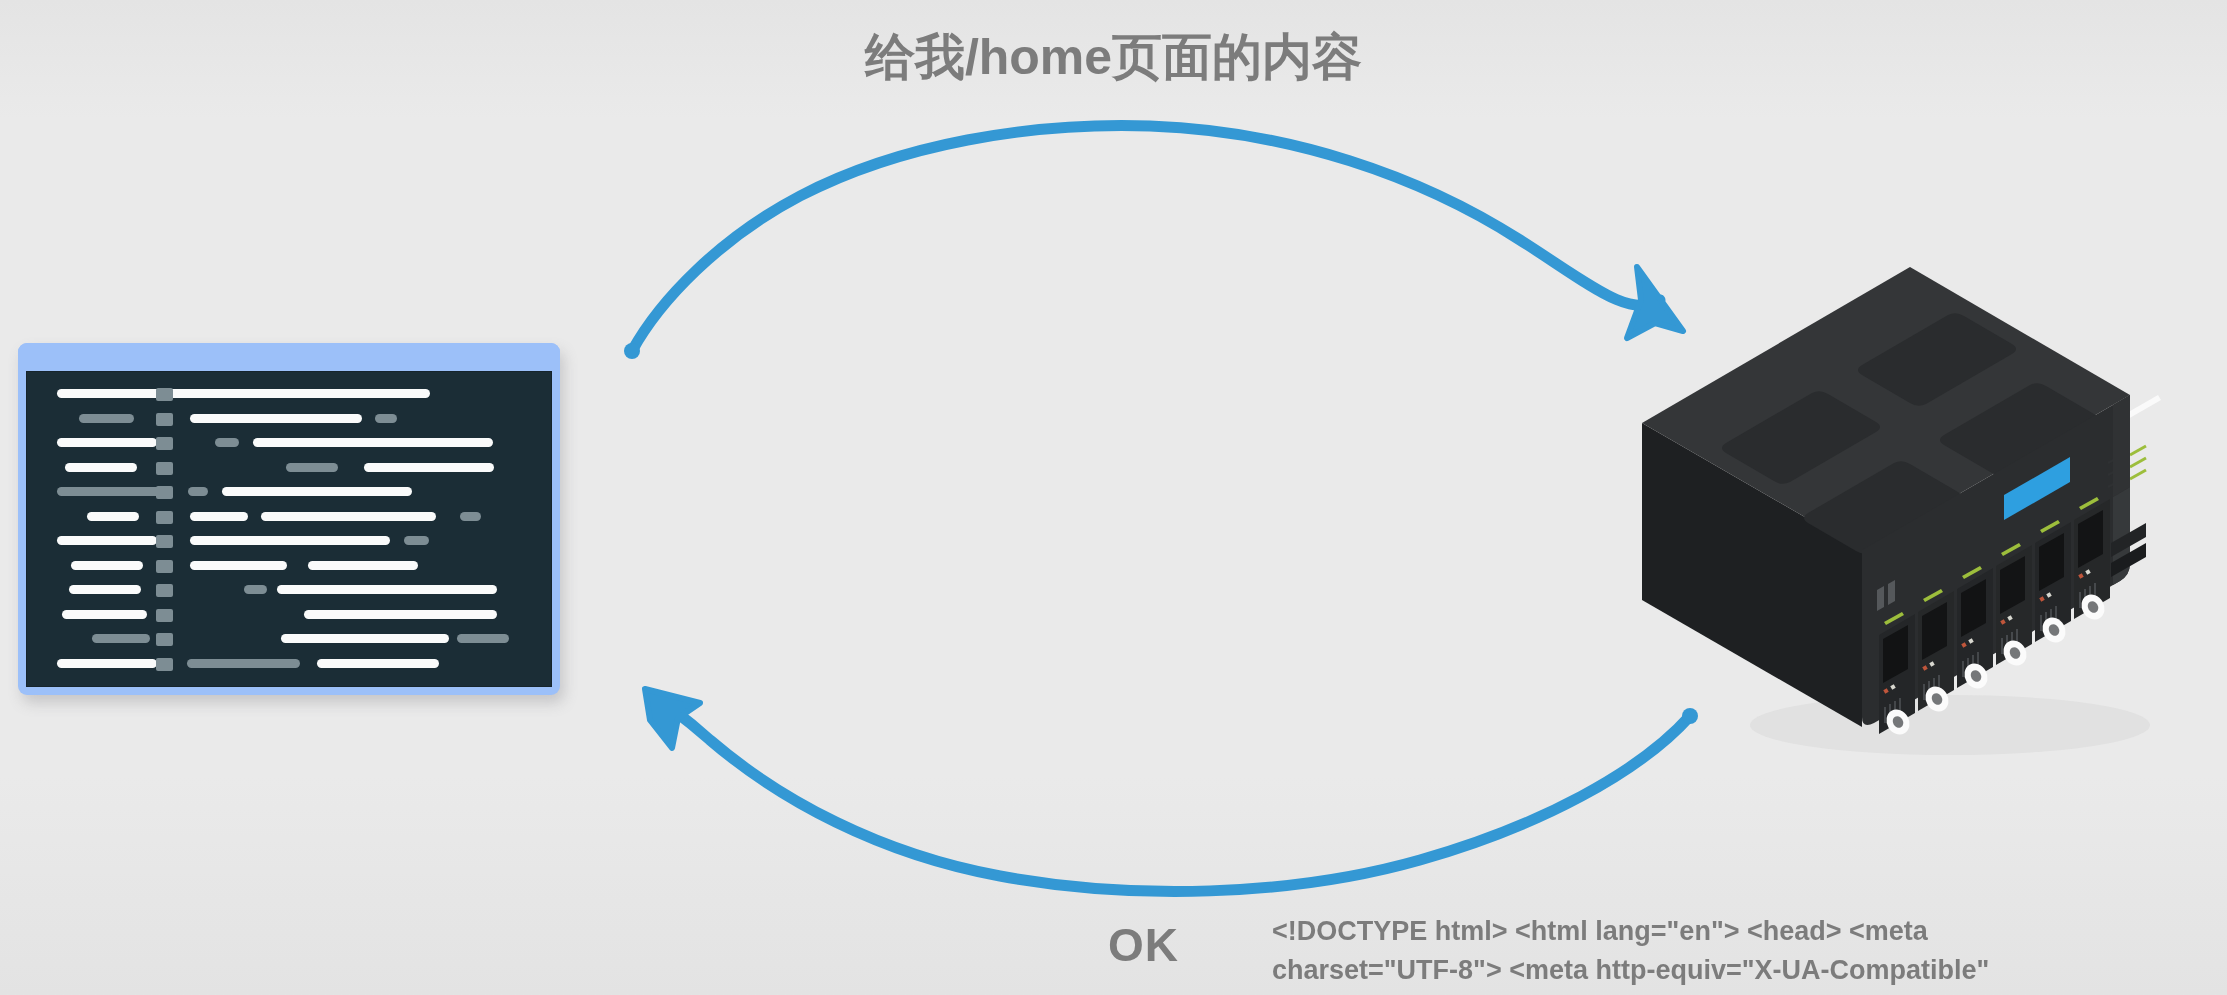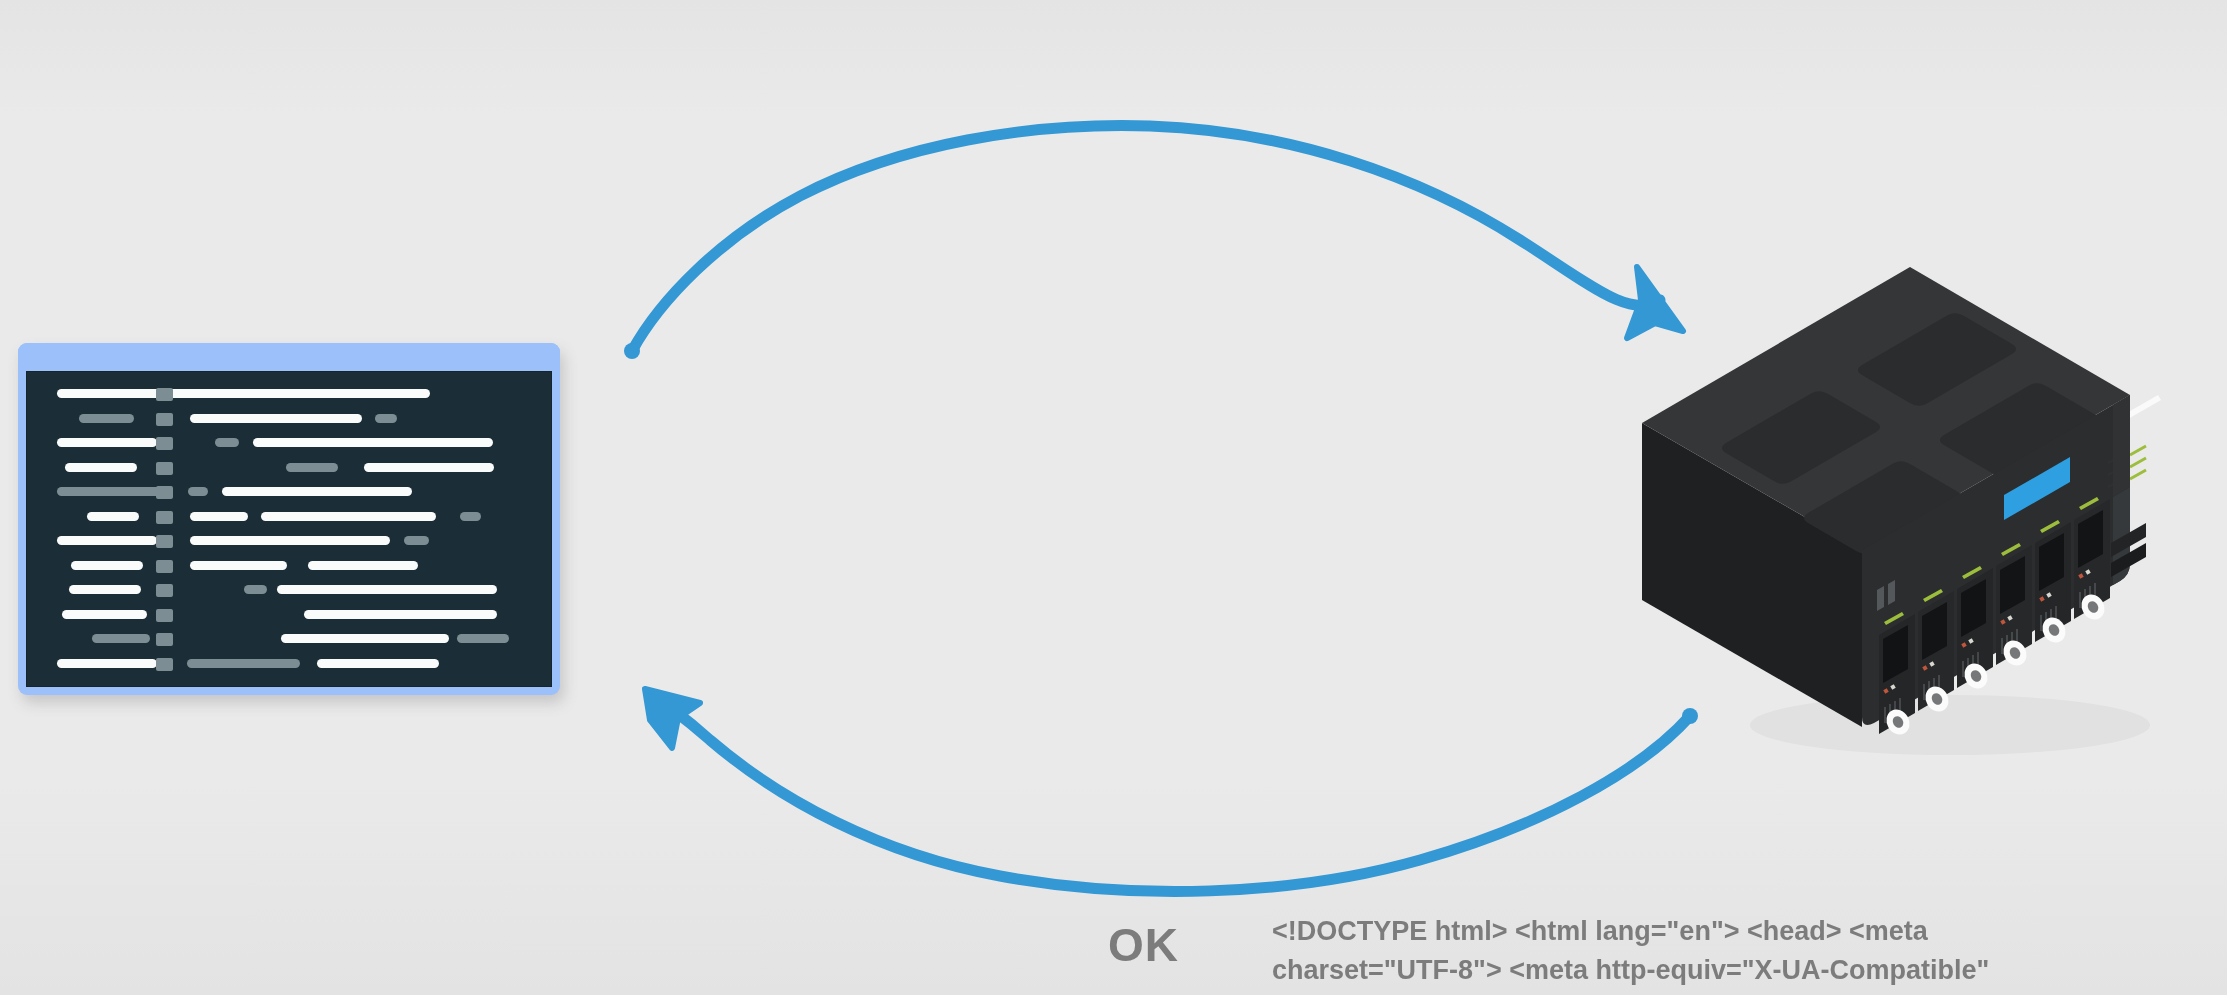--- a/index.html
+++ b/index.html
@@ -127,20 +127,21 @@
     font-weight: bold;
     color: #7C7C7C;
     line-height: 1.45;
   }
 </style>
 </head>
 <body>
 
 <div class="stage">
 
+  <div class="title-text">给我/home页面的内容</div>
 
   <div class="editor-window">
     <div class="editor-titlebar"></div>
     <div class="editor-screen" id="editor-screen">
         <div class="code-row" style="top: 16px;">
           <div class="bar white" style="left: 30px; width: 155px;"></div>
           <div class="gutter-sq" style="left: 129px;"></div>
           <div class="bar white" style="left: 163px; width: 240px;"></div>
         </div>
         <div class="code-row" style="top: 40.5px;">

